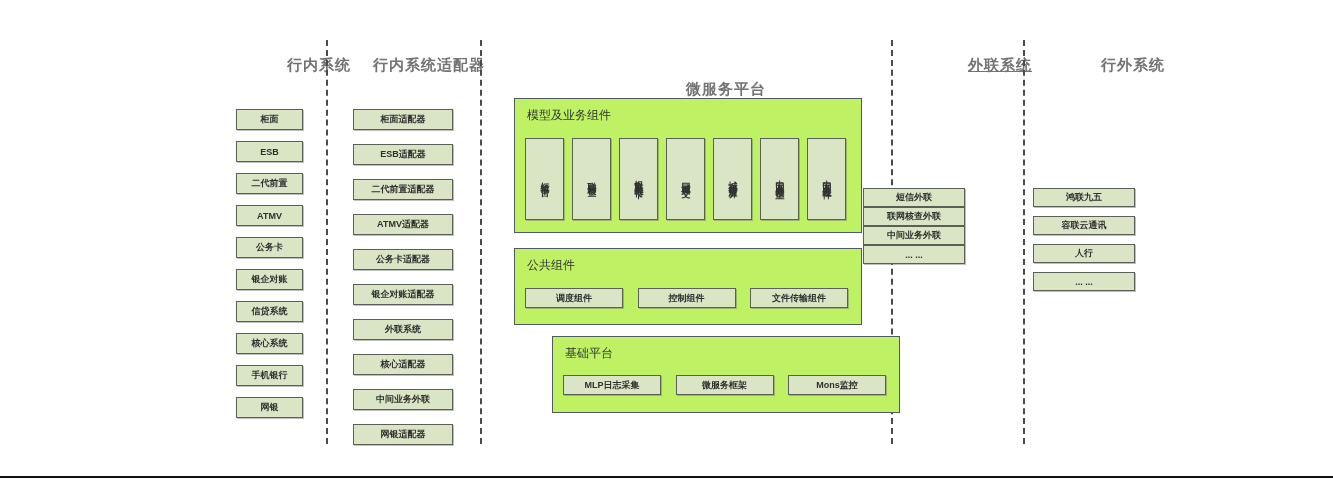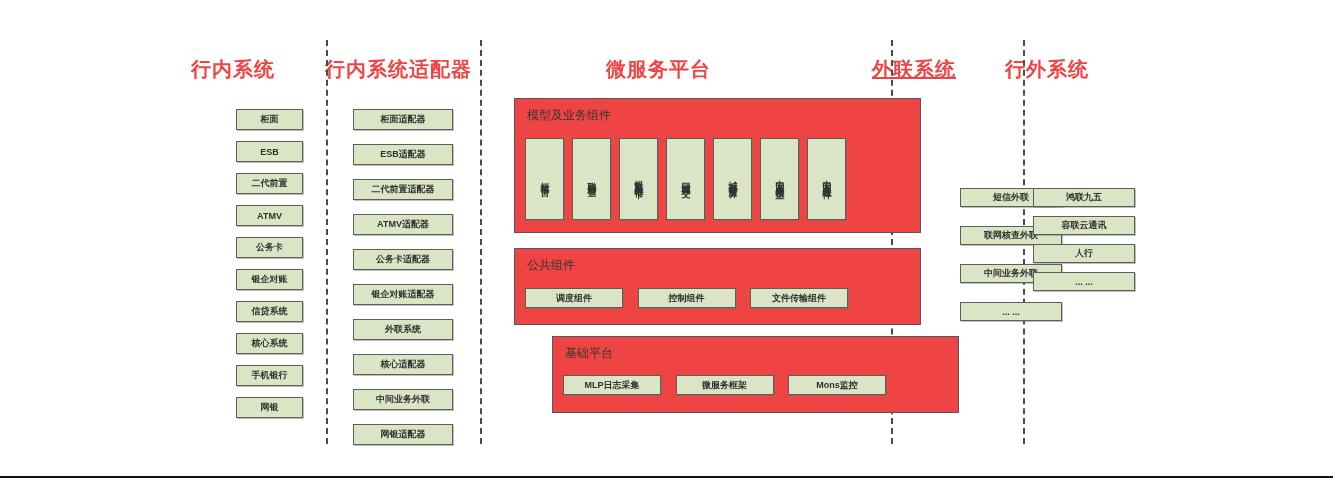--- a/index.html
+++ b/index.html
@@ -2,43 +2,43 @@
 <html><head>
 <meta charset="utf-8">
 <style>
   html,body { margin:0; padding:0; background:#ffffff; }
   .canvas {
     position:relative; width:1333px; height:483px; background:#ffffff;
     font-family:"Liberation Sans","DejaVu Sans",sans-serif; overflow:hidden;
     color:#303030;
   }
   .col-header {
-    position:absolute; top:56px; width:160px; text-align:left;
-    font-size:20px; font-weight:bold; color:#ef4444; letter-spacing:1px;
+    position:absolute; top:56px; width:160px; text-align:right;
+    font-size:15px; font-weight:bold; color:#737373; letter-spacing:1px;
   }
   .divider {
     position:absolute; top:40px; height:404px; width:0;
     border-left:2px dashed #4b4b4b;
   }
   .vstack { position:absolute; display:flex; flex-direction:column; }
   .stack-col1 { left:236px; top:109px; width:67px;  gap:11px; }
   .stack-col2 { left:353px; top:109px; width:100px; gap:14px; }
-  .stack-col4 { left:960px;  top:188px; width:102px; gap:19px; }
+  .stack-col4 { left:863px;  top:188px; width:102px; }
   .stack-col5 { left:1033px; top:188px; width:102px; gap:9px; }
   .box {
     background:#d9e5c5; border:1px solid #5b5f58;
     box-shadow:1px 1px 0 rgba(110,110,110,0.45);
     display:flex; align-items:center; justify-content:center;
     font-size:9px; font-weight:bold; color:#303030; flex:0 0 auto;
   }
   .box.h19 { height:19px; }
   .box.h17 { height:17px; }
   .panel {
-    position:absolute; left:514px; width:407px;
-    background:#ef4444; border:1px solid #4f5a64; box-sizing:border-box;
+    position:absolute; left:514px; width:348px;
+    background:#bef264; border:1px solid #4f5a64; box-sizing:border-box;
   }
   .panel-1 { top:98px;  height:135px; }
   .panel-2 { top:248px; height:77px; }
   .panel-3 { top:336px; height:77px;margin-left:38px; }
   .panel-label {
     position:absolute; left:12px; top:8px; font-size:12px; color:#333333;
   }
   .vbox-row { position:absolute; left:10px; top:39px; display:flex; gap:8px; }
   .vbox {
     width:37px; height:80px; background:#d9e5c5; border:1px solid #5b5f58;
@@ -57,21 +57,21 @@
     background:#111111;
   }
 </style>
 </head>
 <body>
 
 <div class="canvas">
 
   <div class="col-header" style="left:191px;">行内系统</div>
   <div class="col-header" style="left:325px;">行内系统适配器</div>
-  <div class="col-header" style="left:606px;">微服务平台</div>
+  <div class="col-header" style="left:606px;margin-top:24px;">微服务平台</div>
   <div class="col-header" style="left:872px;text-decoration:underline;">外联系统</div>
   <div class="col-header" style="left:1005px;">行外系统</div>
 
   <div class="divider" style="left:326px;"></div>
   <div class="divider" style="left:480px;"></div>
   <div class="divider" style="left:891px;"></div>
   <div class="divider" style="left:1023px;"></div>
 
   <div class="vstack stack-col1">
     <div class="box h19">柜面</div>

